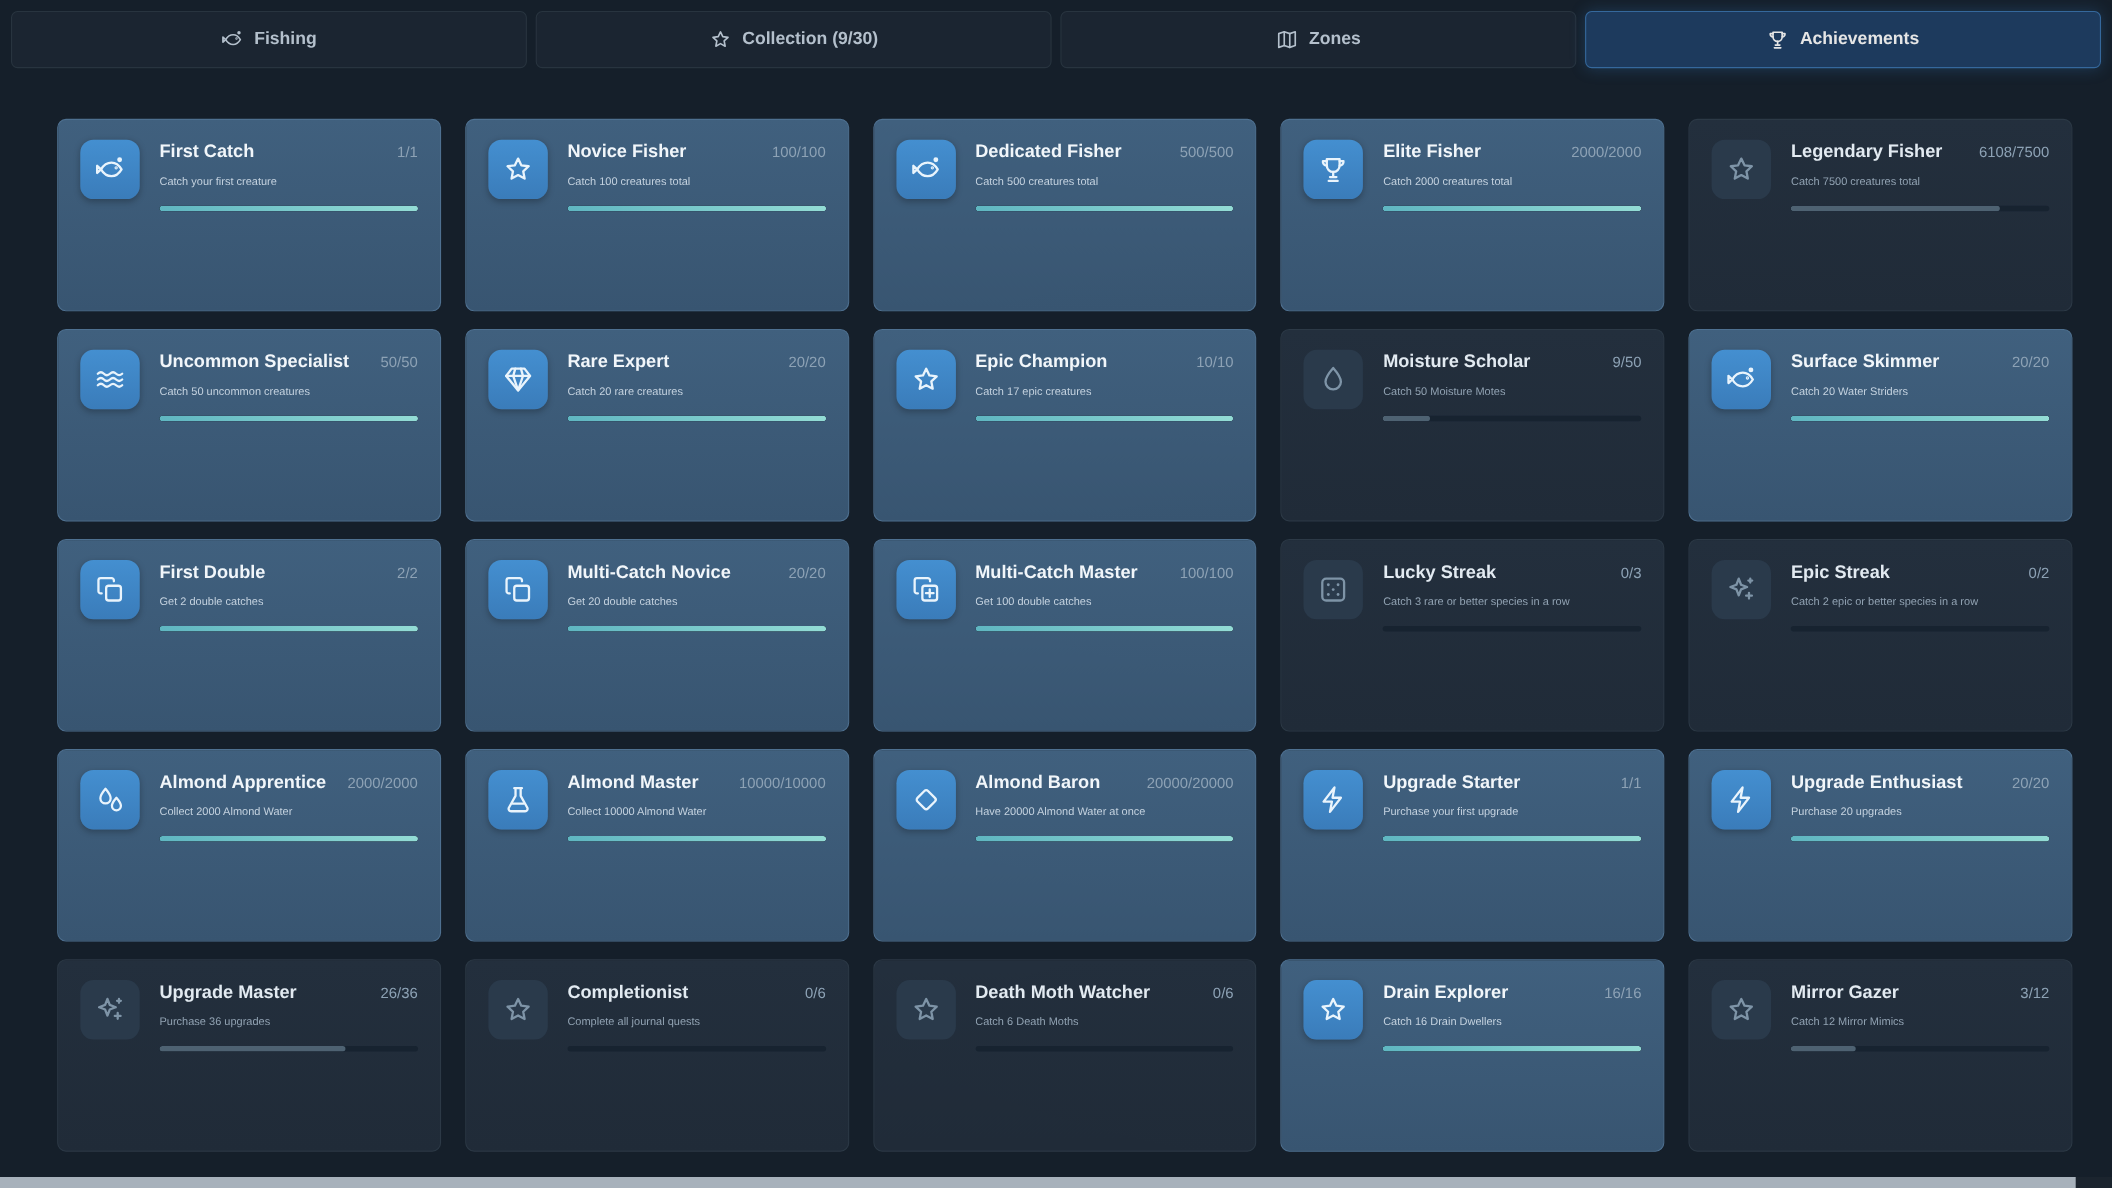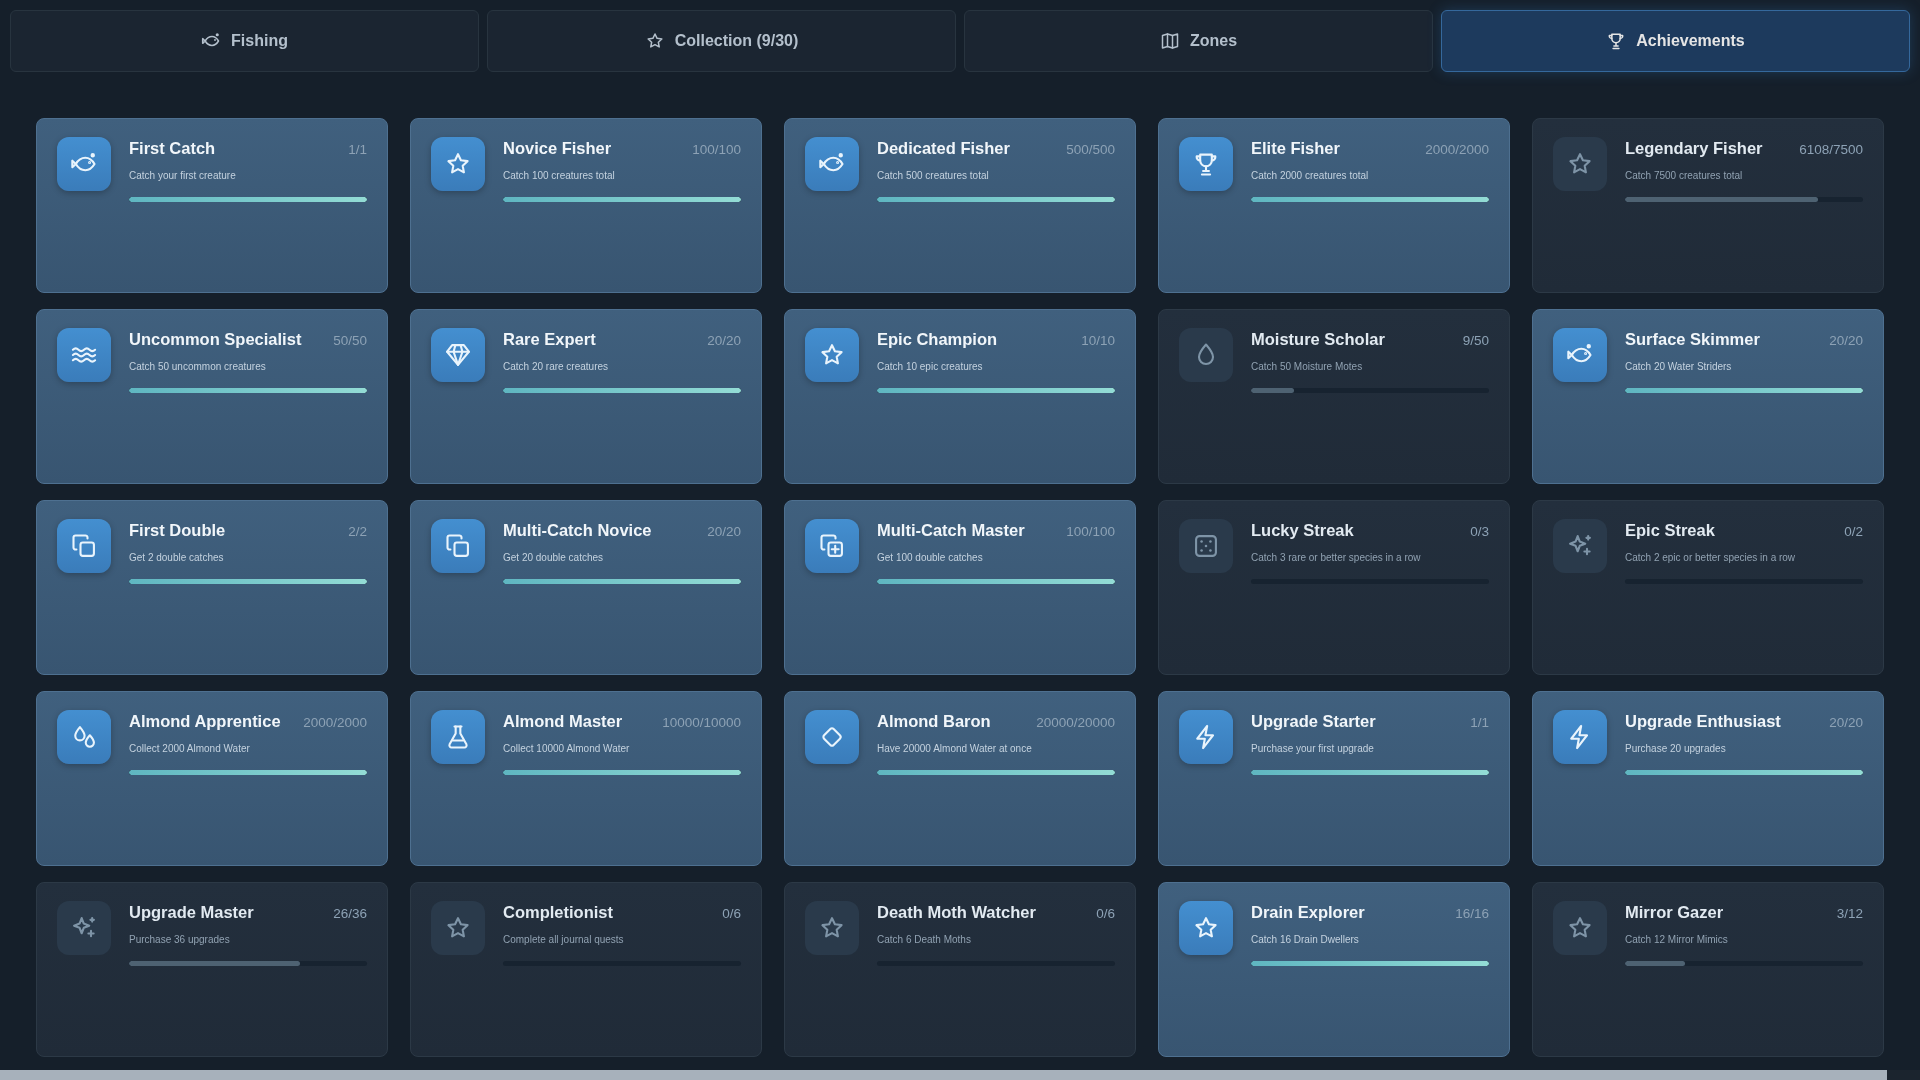--- a/index.html
+++ b/index.html
@@ -9,21 +9,21 @@
     font-family:"Liberation Sans","DejaVu Sans",sans-serif;
     color:#e8eef4;
     position:relative;
   }
   
   .nav {
     display:flex; gap:8px;
     padding:10px 10px 0 10px;
   }
   .tab {
-    flex:1; height:62px;
+    flex:1; height:52px;
     display:flex; align-items:center; justify-content:center; gap:10px;
     background:#1b2531;
     border:1px solid #28343f;
     border-radius:6px;
     color:#b4c0cc;
     font-size:16px; font-weight:600;
     cursor:pointer;
     user-select:none;
   }
   .tab.active {
@@ -33,21 +33,21 @@
     box-shadow:0 0 14px rgba(58,130,200,0.28);
   }
   .tab .tab-icon { display:flex; }
   .tab svg { width:20px; height:20px; }
 
   
   .grid {
     display:grid;
     grid-template-columns:repeat(5,1fr);
     gap:16px 22px;
-    padding:46px 36px 0 36px;
+    padding:46px 36px 0 52px;
   }
   .card {
     height:175px;
     border-radius:8px;
     padding:18px 20px;
     overflow:hidden;
   }
   .card.completed {
     background:linear-gradient(180deg,#40607e,#385571);
     border:1px solid #4e7090;
@@ -294,21 +294,21 @@
         <div class="icon-box">
           <svg viewBox="0 0 24 24" fill="none" stroke="currentColor" stroke-width="1.8" stroke-linecap="round" stroke-linejoin="round">
             <path d="M12 3.6l2.5 5.2 5.7.75-4.2 3.95 1.07 5.65L12 16.4l-5.07 2.75L8 13.5 3.8 9.55l5.7-.75z"></path>
           </svg>
         </div>
         <div class="card-body">
           <div class="title-row">
             <span class="a-title">Epic Champion</span>
             <span class="a-count">10/10</span>
           </div>
-          <div class="a-desc">Catch 10 epic creatures</div>
+          <div class="a-desc">Catch 17 epic creatures</div>
           <div class="bar">
             <div class="bar-fill" style="width:100%"></div>
           </div>
         </div>
       </div>
     </div>
     <div class="card locked">
       <div class="card-head">
         <div class="icon-box">
           <svg viewBox="0 0 24 24" fill="none" stroke="currentColor" stroke-width="1.8" stroke-linecap="round" stroke-linejoin="round">

